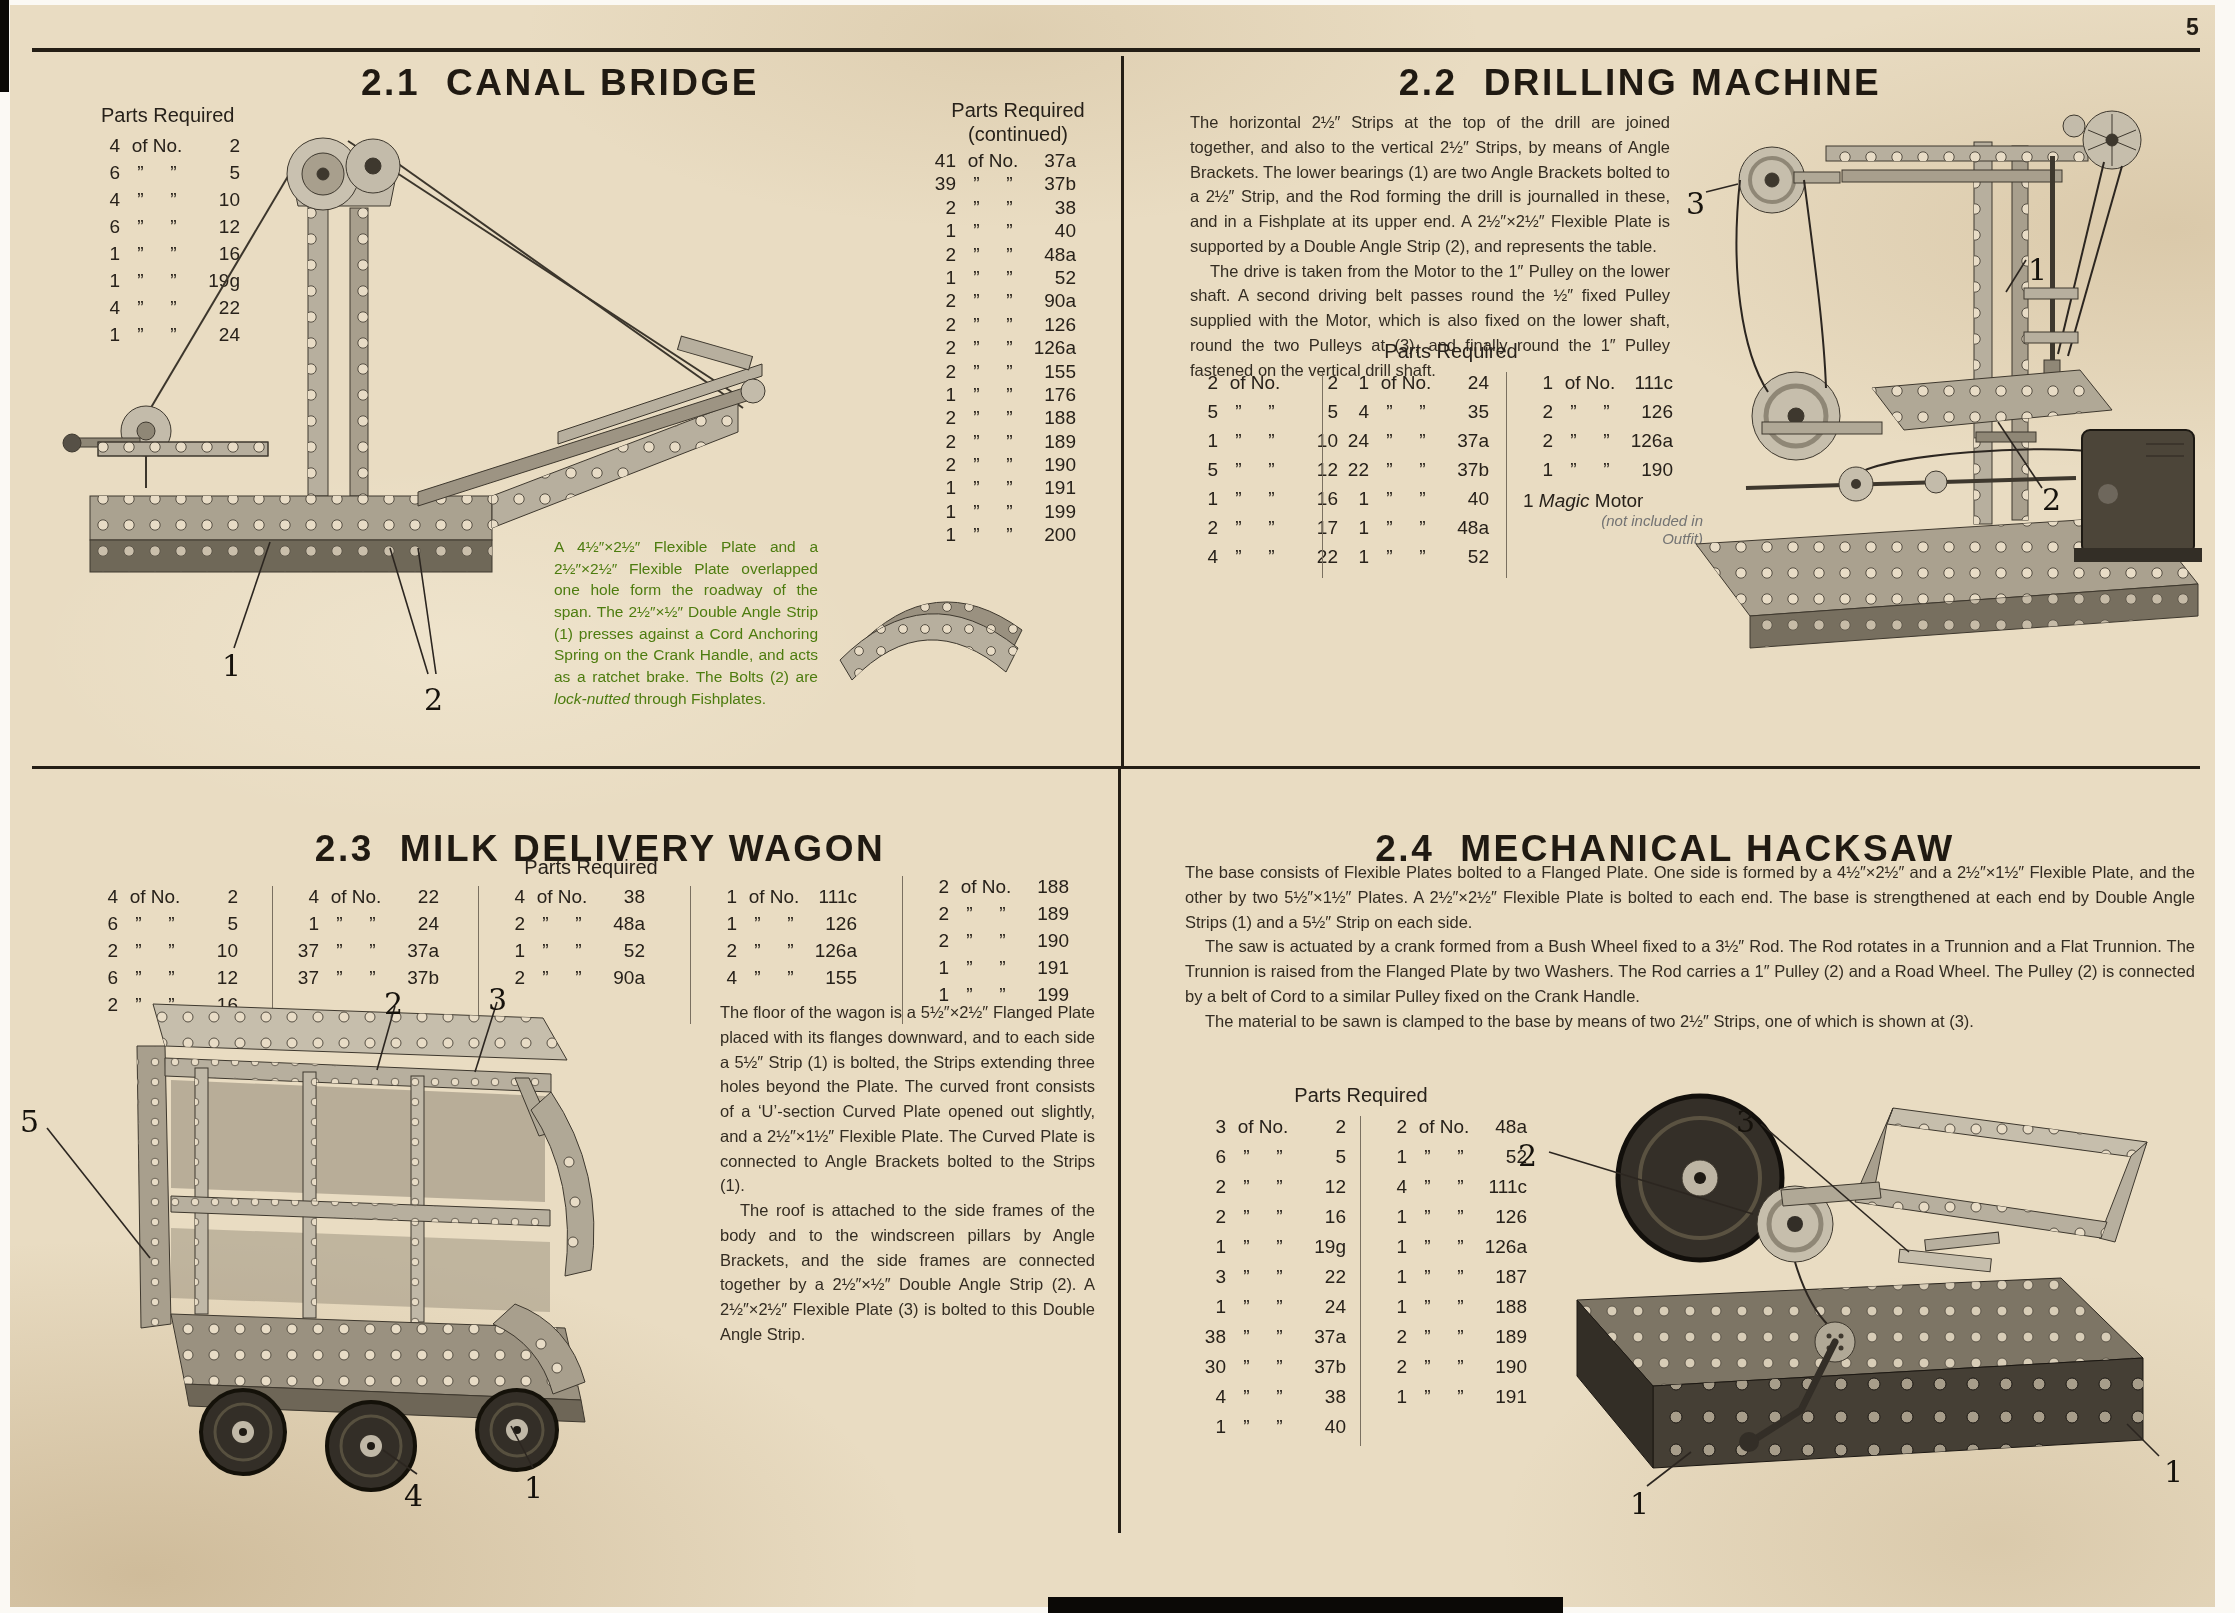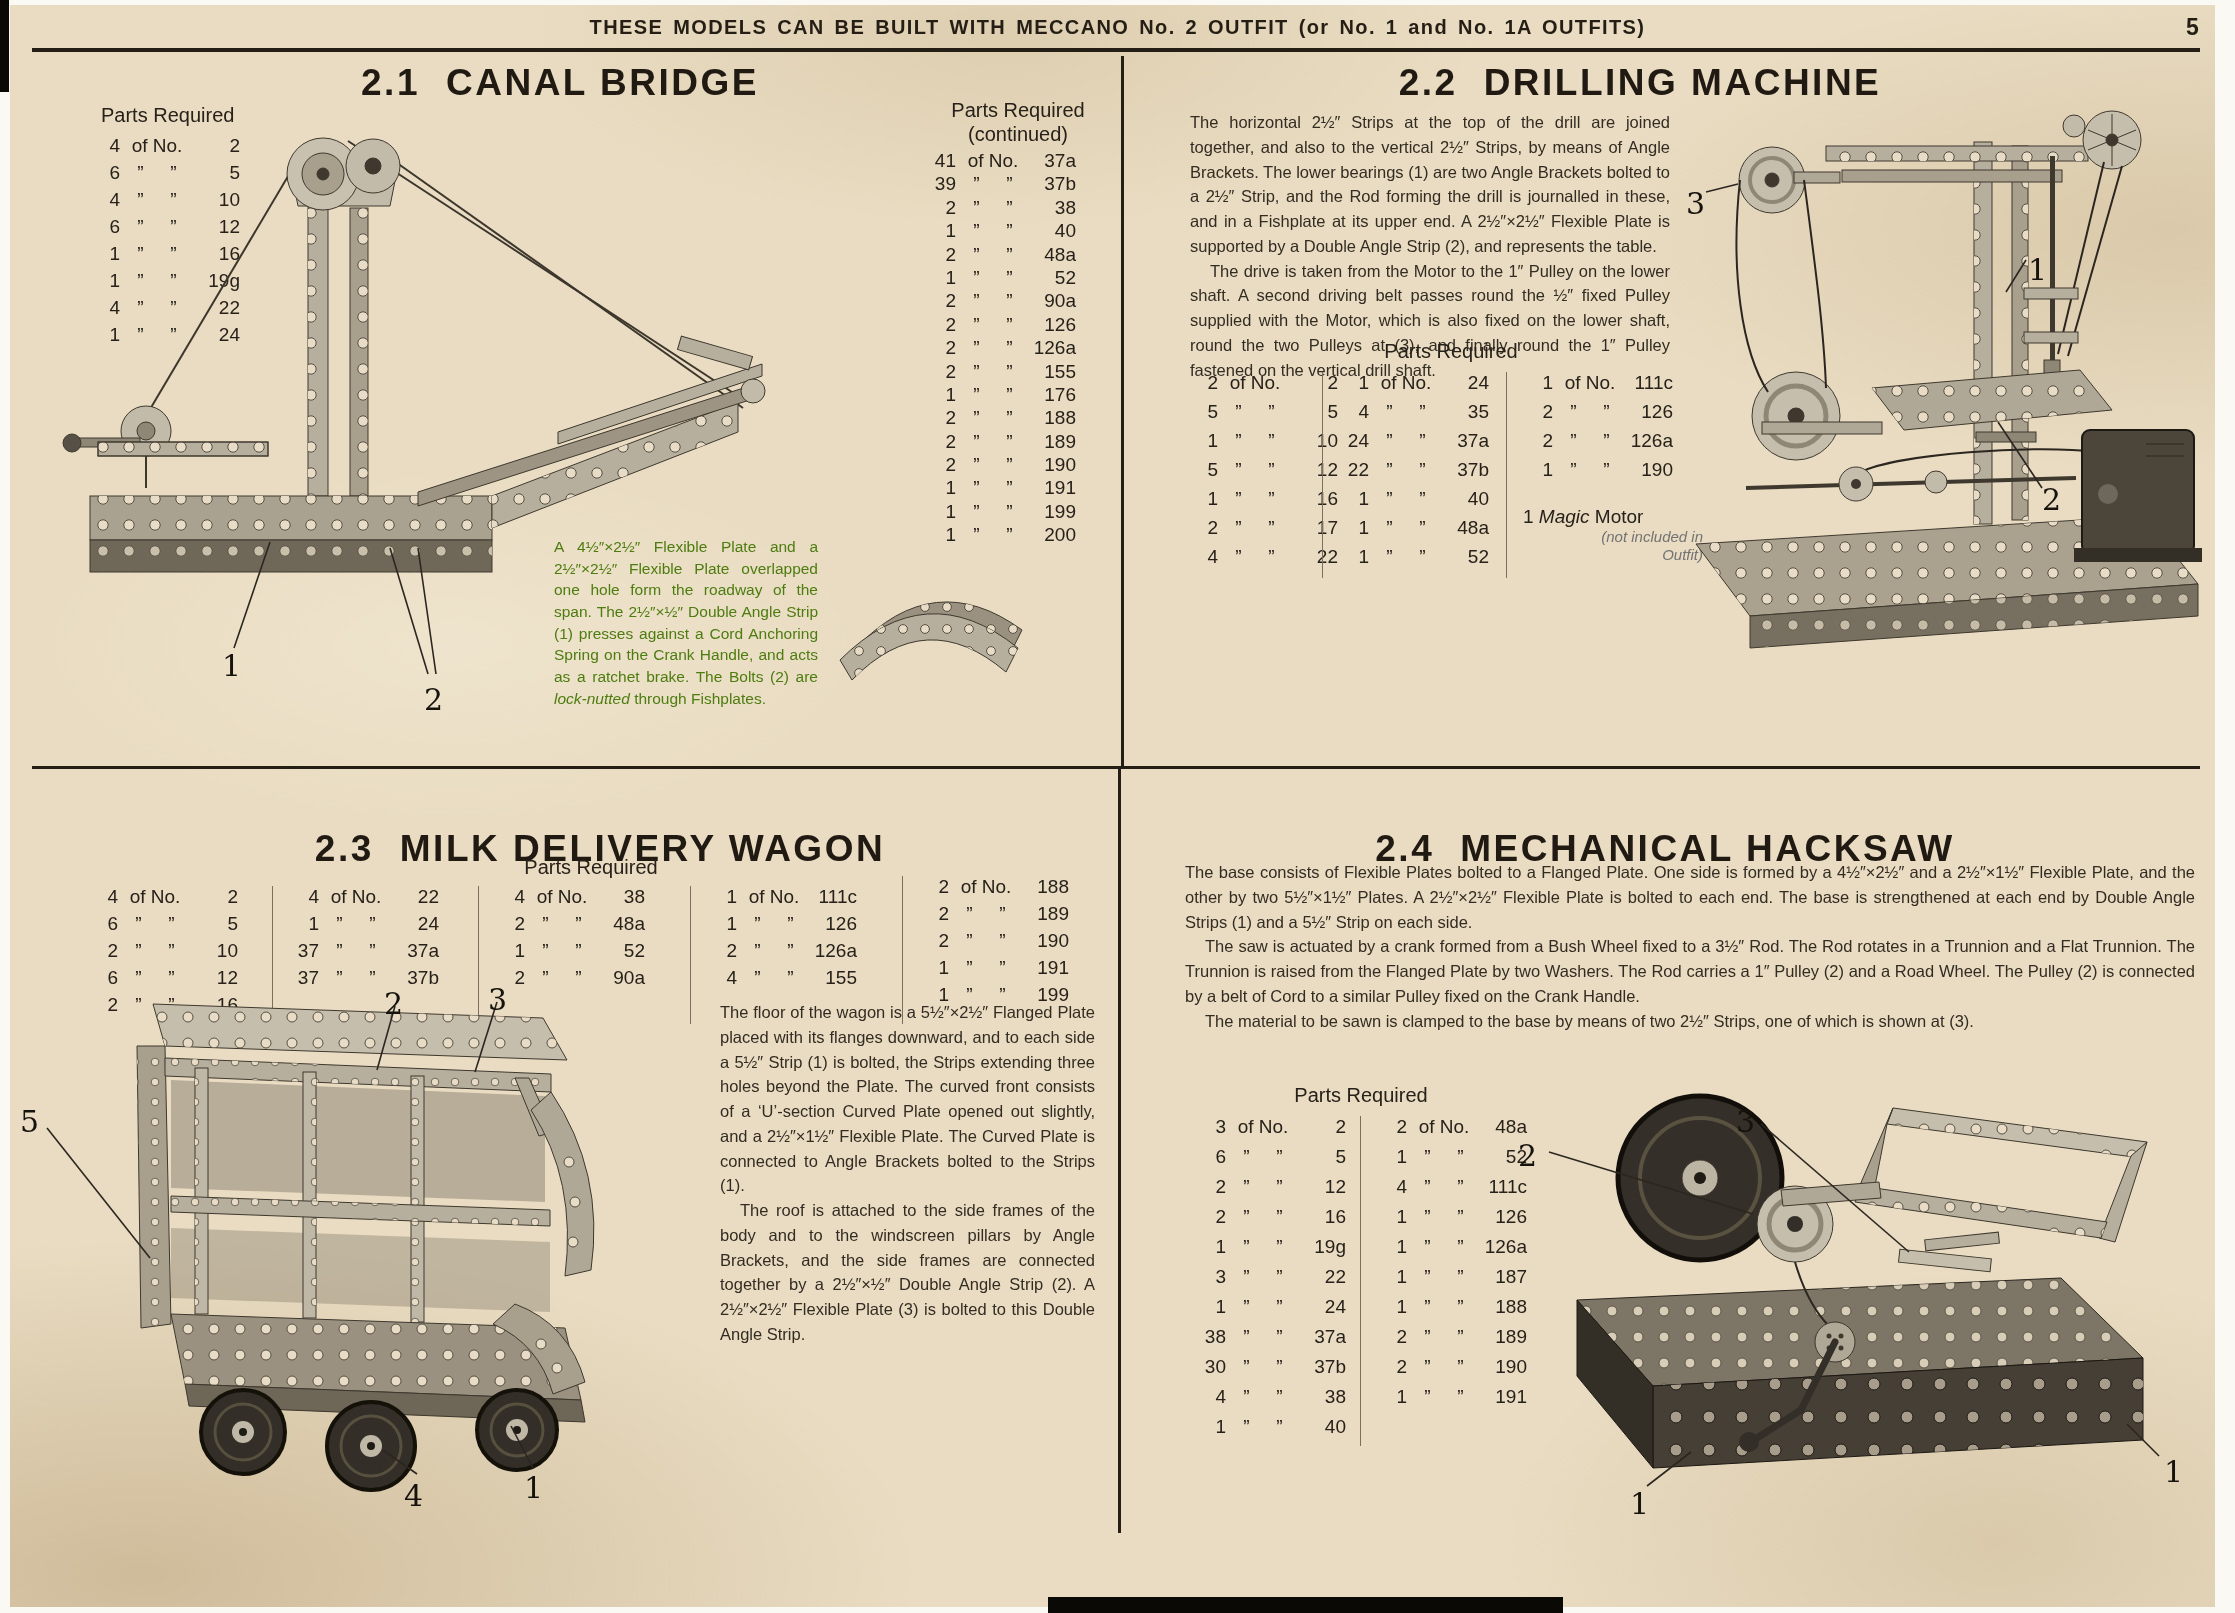--- a/index.html
+++ b/index.html
@@ -28,33 +28,32 @@
   .dt i{font-style:normal;}
   .n{min-width:46px;text-align:right;flex:none;}
   .lh23 .pr{height:23.4px}.lh27 .pr{height:27px}.lh29 .pr{height:29px}.lh30 .pr{height:30px}
   .bl{border-left:1px solid #7a7060;padding-left:16px;}
   .para{position:absolute;text-align:justify;font-size:16.5px;line-height:1.5;color:#332c22;}
   .para p{margin:0;}
   .para p+p{text-indent:20px;}
   .caption{position:absolute;font-size:15.5px;line-height:1.4;text-align:justify;color:#4d7c0f;}
   .co{position:absolute;font-family:"DejaVu Serif",serif;font-size:30px;color:#16120c;}
   .illus{position:absolute;}
-  .motor-line{font-size:19px;margin-top:18px;}
+  .motor-line{font-size:19px;margin-top:2px;}
   .motor-line em{font-style:italic;}
   .motor-note{font-size:15px;font-style:italic;line-height:18px;text-align:right;width:180px;color:#737373;}
   .scanbar{position:absolute;left:1048px;top:1597px;width:515px;height:16px;background:#0b0906;}
   .sliver{position:absolute;left:0;top:0;width:9px;height:92px;background:#0b0906;}
 </style>
 </head>
 <body>
 
 <div class="sheet">
   <div class="paper"></div>
 
-  <div class="banner">THESE MODELS CAN BE BUILT WITH MECCANO No. 2 OUTFIT (or No. 1 and No. 1A OUTFITS)</div>
   <div class="pageno">5</div>
   <div class="rule" style="left:32px;top:48px;width:2168px;height:4px"></div>
   <div class="rule" style="left:32px;top:766px;width:2168px;height:3px"></div>
   <div class="rule" style="left:1121px;top:56px;width:3px;height:710px"></div>
   <div class="rule" style="left:1118px;top:769px;width:3px;height:764px"></div>
 
   <div class="sec-title" style="left:160px;top:62px;width:800px">
     <span>2.1</span><span class="gap"></span><span>CANAL BRIDGE</span>
   </div>
 

